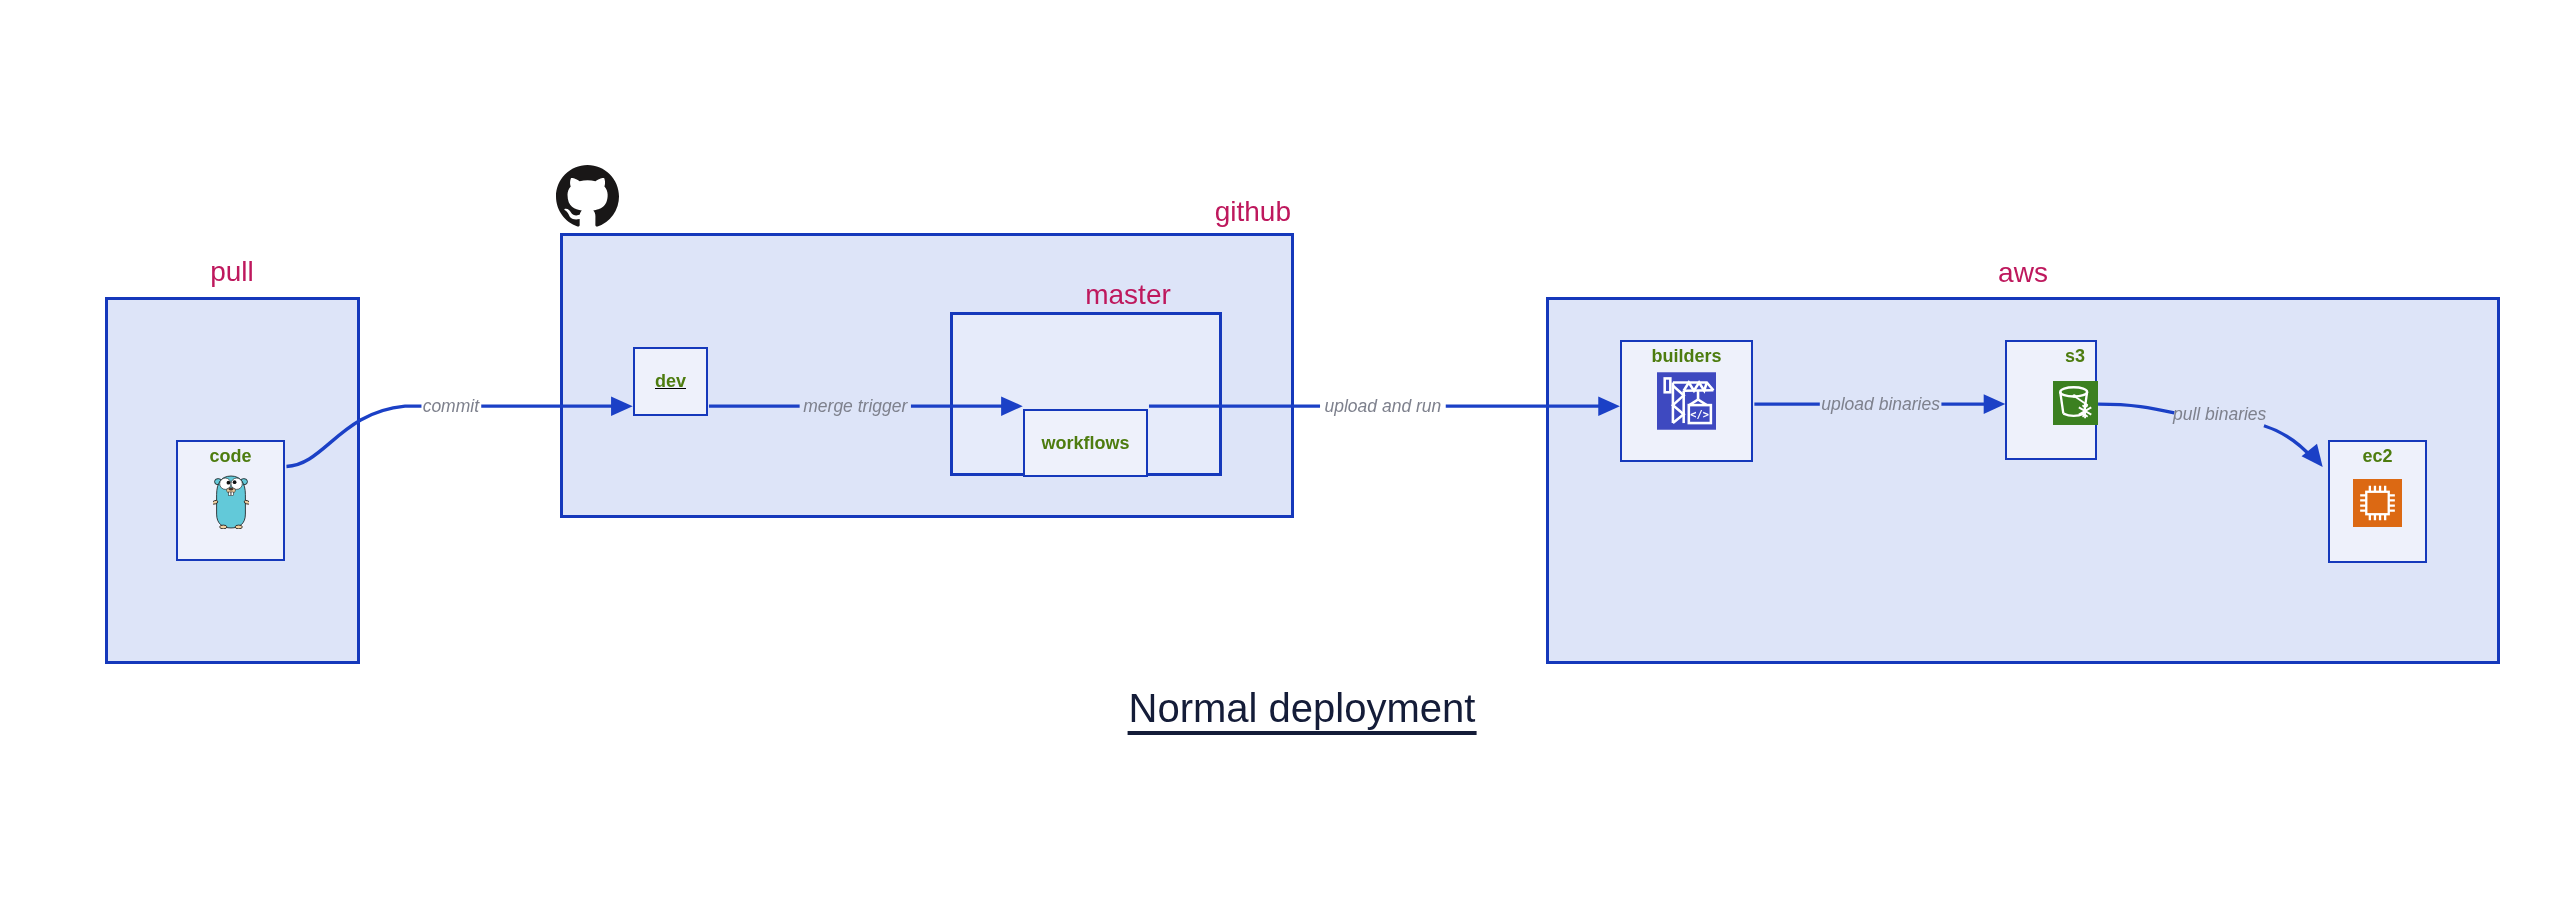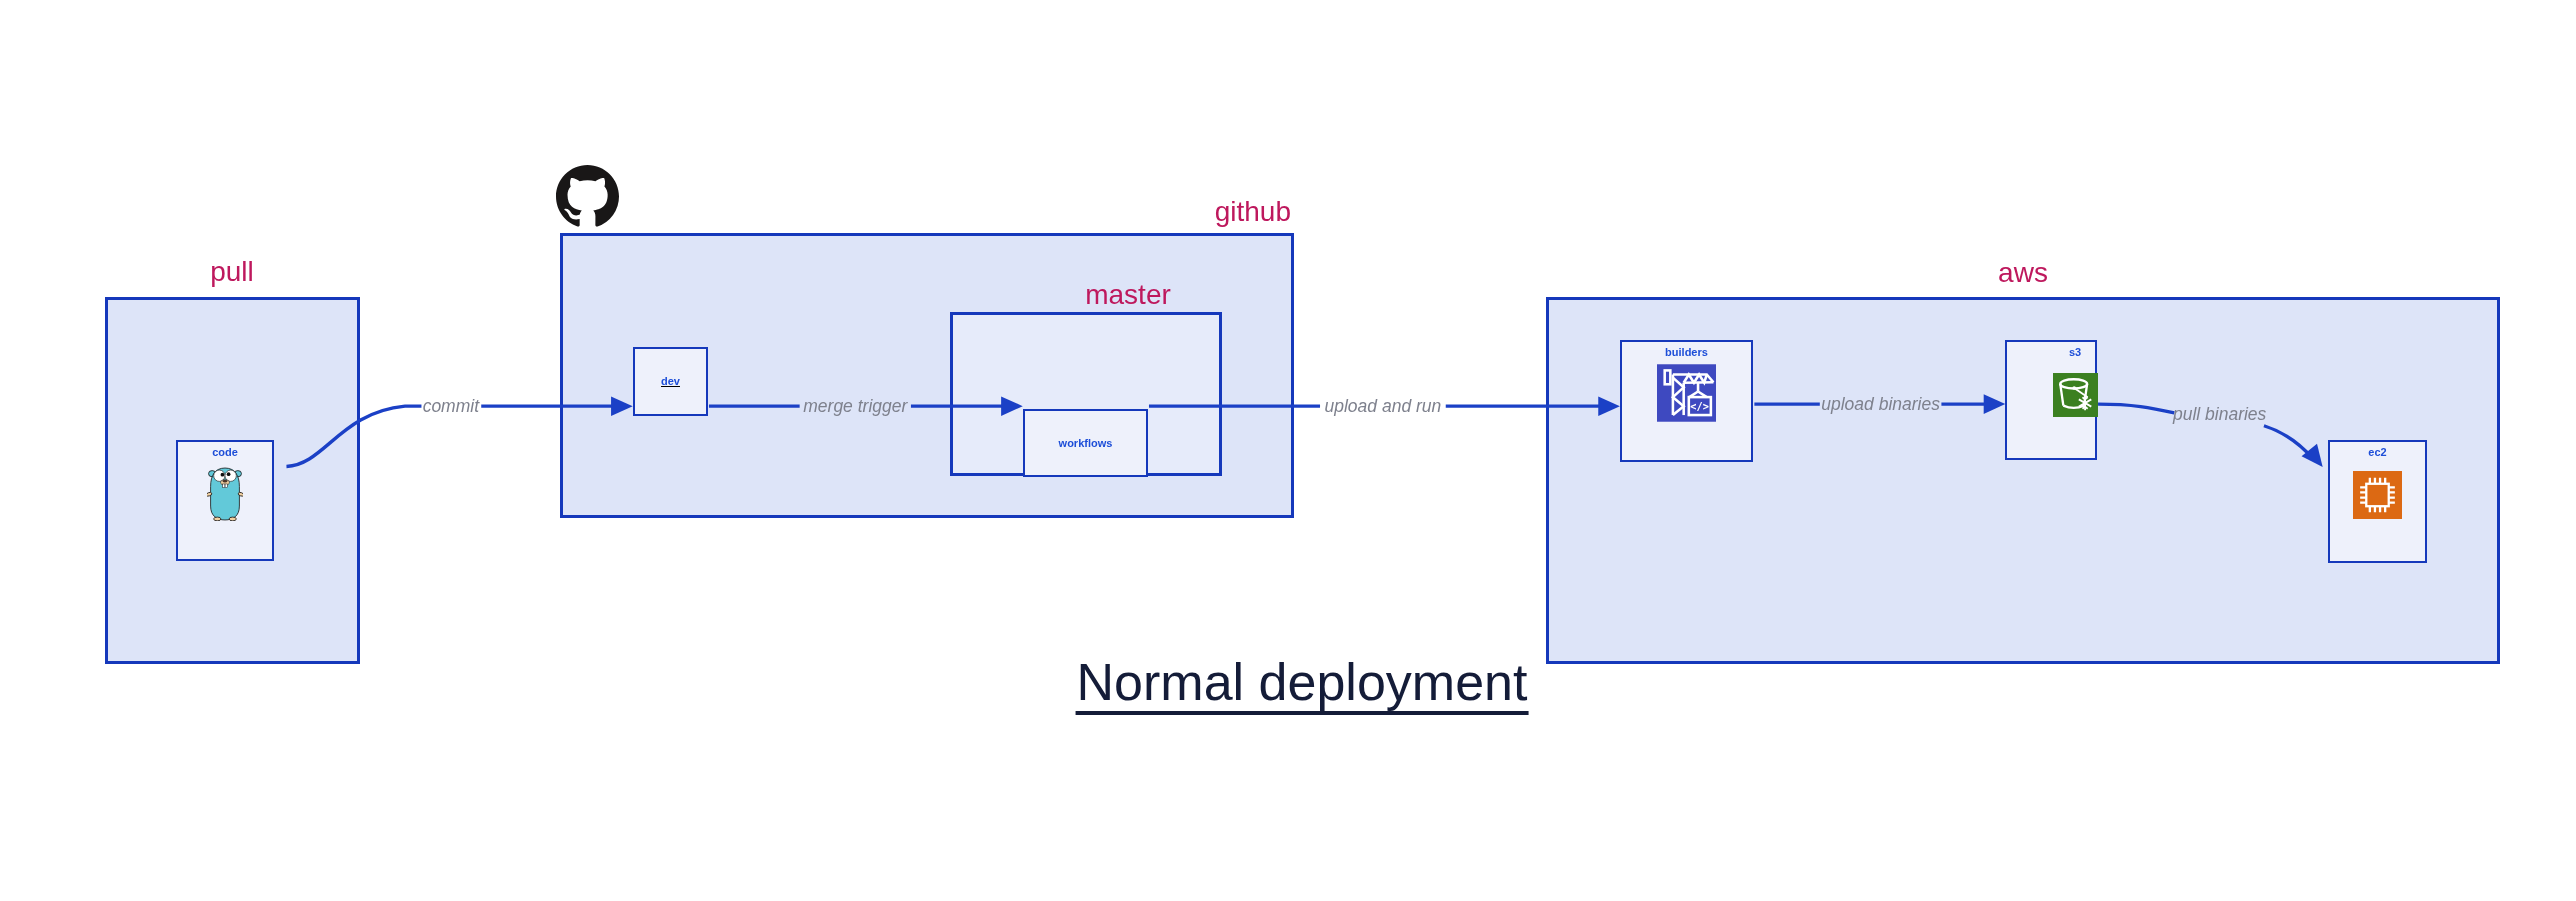--- a/index.html
+++ b/index.html
@@ -16,28 +16,28 @@
     white-space: nowrap;
   }
   .center-x { transform: translateX(-50%); }
 
   .node {
     position: absolute; box-sizing: border-box;
     background: #eef1fb; border: 2.6px solid #1538bb;
     display: flex; flex-direction: column; align-items: center;
   }
   .node-label {
-    color: #1d4ed8; font-size: 11px; font-weight: bold; line-height: 1.15;
+    color: #4d7c0f; font-size: 18px; font-weight: bold; line-height: 1.15;
     white-space: nowrap;
   }
   .node.centered { justify-content: center; }
 
   #title {
-    position: absolute; left: 1302px; top: 656px; transform: translateX(-50%);
-    color: #141c38; font-size: 52px; line-height: 1.0;
+    position: absolute; left: 1302px; top: 688px; transform: translateX(-50%);
+    color: #141c38; font-size: 40px; line-height: 1.0;
     border-bottom: 4.6px solid #141c38; padding: 0 1px 3.1px 1px; white-space: nowrap;
   }
 
   #edge-layer { position: absolute; left: 0; top: 0; pointer-events: none; }
   .edge-line { stroke: #1b40c6; stroke-width: 6.5; fill: none; }
   .edge-head { fill: #1b40c6; stroke: none; }
   .edge-label {
     fill: #7e818d; font-size: 34px; font-style: italic;
     font-family: "Liberation Sans", sans-serif; text-anchor: middle;
   }
@@ -60,21 +60,21 @@
 
   <div class="container-box" style="left:1546px; top:297px; width:954px; height:367px;"></div>
   <div class="container-label center-x" style="left:2023px; top:258px;">aws</div>
 
   <div style="position:absolute; left:556px; top:165px; width:63px; height:63px;">
     <svg width="63" height="63" viewBox="0 0 16 16" class="icon-box">
       <path fill="#191717" d="M8 0C3.58 0 0 3.58 0 8c0 3.54 2.29 6.53 5.47 7.59.4.07.55-.17.55-.38 0-.19-.01-.82-.01-1.49-2.01.37-2.53-.49-2.69-.94-.09-.23-.48-.94-.82-1.13-.28-.15-.68-.52-.01-.53.63-.01 1.08.58 1.23.82.72 1.21 1.87.87 2.33.66.07-.52.28-.87.51-1.07-1.78-.2-3.64-.89-3.64-3.95 0-.87.31-1.59.82-2.15-.08-.2-.36-1.02.08-2.12 0 0 .67-.21 2.2.82.64-.18 1.32-.27 2-.27s1.36.09 2 .27c1.53-1.04 2.2-.82 2.2-.82.44 1.1.16 1.92.08 2.12.51.56.82 1.27.82 2.15 0 3.07-1.87 3.75-3.65 3.95.29.25.54.73.54 1.48 0 1.07-.01 1.93-.01 2.2 0 .21.15.46.55.38A8.01 8.01 0 0 0 16 8c0-4.42-3.58-8-8-8z"></path>
     </svg>
   </div>
 
-  <div class="node" style="left:176px; top:440px; width:98px; height:121px; padding-top:4.1px;">
+  <div class="node" style="left:176px; top:440px; width:109px; height:121px; padding-top:4.1px;">
     <div class="node-label">code</div>
     <svg width="36" height="54" viewBox="0 0 70 105" class="icon-box" style="margin-top:8.2px;">
       <g stroke="#1a1a1a" stroke-width="1.6">
         <ellipse cx="10" cy="13" rx="7" ry="6" fill="#62c9d9"></ellipse>
         <ellipse cx="60" cy="13" rx="7" ry="6" fill="#62c9d9"></ellipse>
         <path fill="#62c9d9" d="M35 2 C 16 2 7 16 7 38 L 7 76 C 7 95 19 103 35 103 C 51 103 63 95 63 76 L 63 38 C 63 16 54 2 35 2 Z"></path>
         <ellipse cx="4" cy="53" rx="5.5" ry="3.2" fill="#f2d0a0" transform="rotate(-20 4 53)"></ellipse>
         <ellipse cx="66" cy="53" rx="5.5" ry="3.2" fill="#f2d0a0" transform="rotate(20 66 53)"></ellipse>
         <ellipse cx="20" cy="101" rx="7" ry="3.6" fill="#f2d0a0"></ellipse>
         <ellipse cx="50" cy="101" rx="7" ry="3.6" fill="#f2d0a0"></ellipse>

